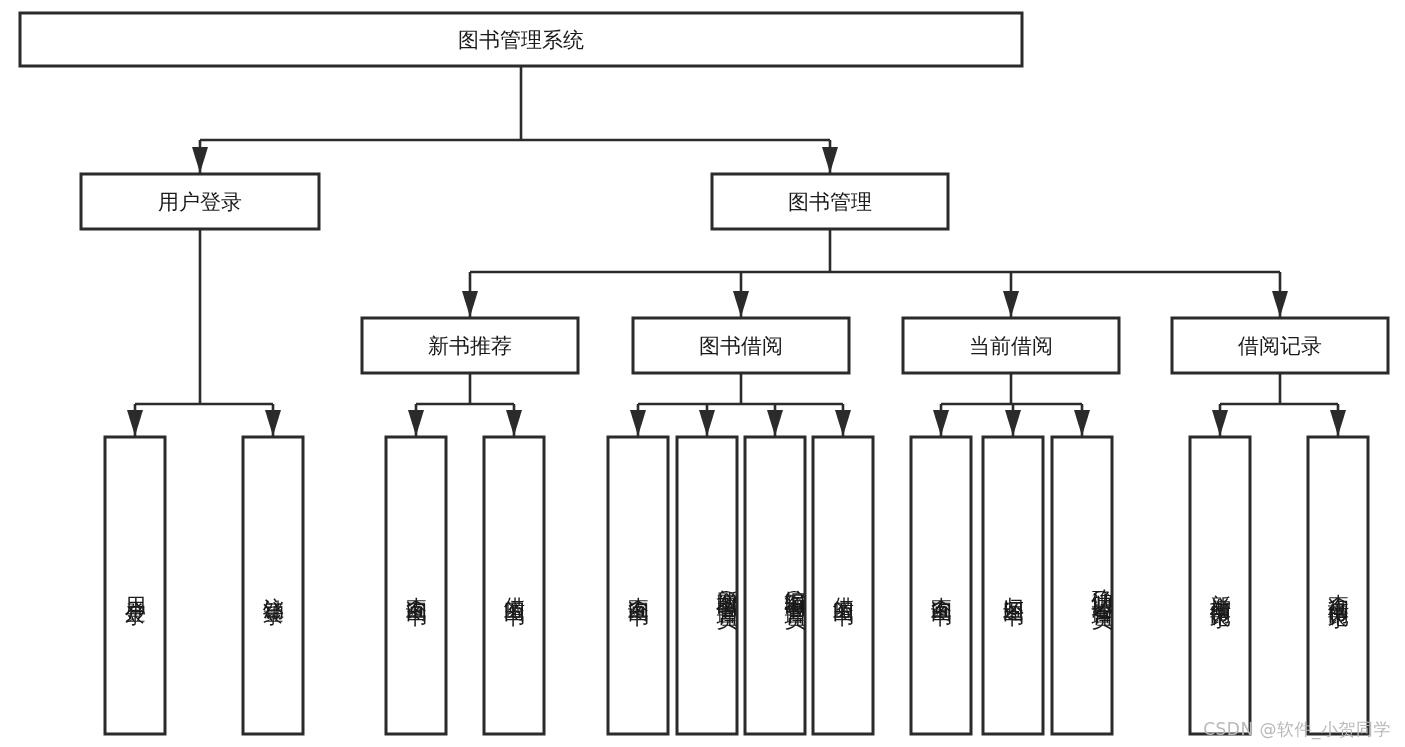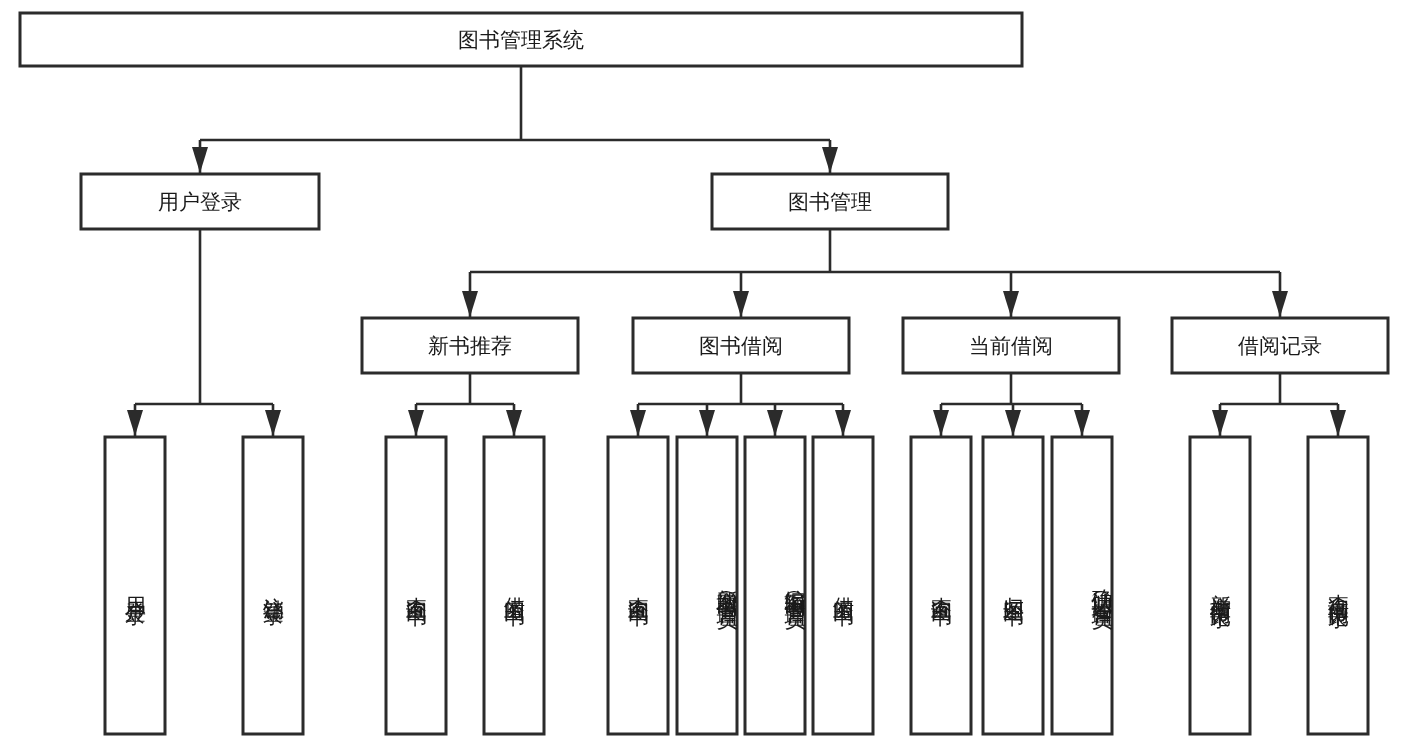--- a/index.html
+++ b/index.html
@@ -174,13 +174,14 @@
       <div class="vlabel" style="left: 677px; width: 60px; top: 445px; height: 281px; align-items: flex-start;">新增图书（管理员）</div>
       <div class="vlabel" style="left: 745px; width: 60px; top: 445px; height: 281px; align-items: flex-start;">编辑图书（管理员）</div>
       <div class="vlabel" style="left: 813px; width: 60px; top: 437px; height: 297px; display: flex; justify-content: center; align-items: center;">借阅图书</div>
       <div class="vlabel" style="left: 911px; width: 60px; top: 437px; height: 297px; display: flex; justify-content: center; align-items: center;">查询图书</div>
       <div class="vlabel" style="left: 983px; width: 60px; top: 437px; height: 297px; display: flex; justify-content: center; align-items: center;">归还图书</div>
       <div class="vlabel" style="left: 1052px; width: 60px; top: 445px; height: 281px; align-items: flex-start;">确认归还（管理员）</div>
       <div class="vlabel" style="left: 1190px; width: 60px; top: 437px; height: 297px; display: flex; justify-content: center; align-items: center;">新增借阅记录</div>
       <div class="vlabel" style="left: 1308px; width: 60px; top: 437px; height: 297px; display: flex; justify-content: center; align-items: center;">查询借阅记录</div>
     </div>
 
+  <div class="watermark">CSDN @软件_小贺同学</div>
 </div>
 
 </body></html>

